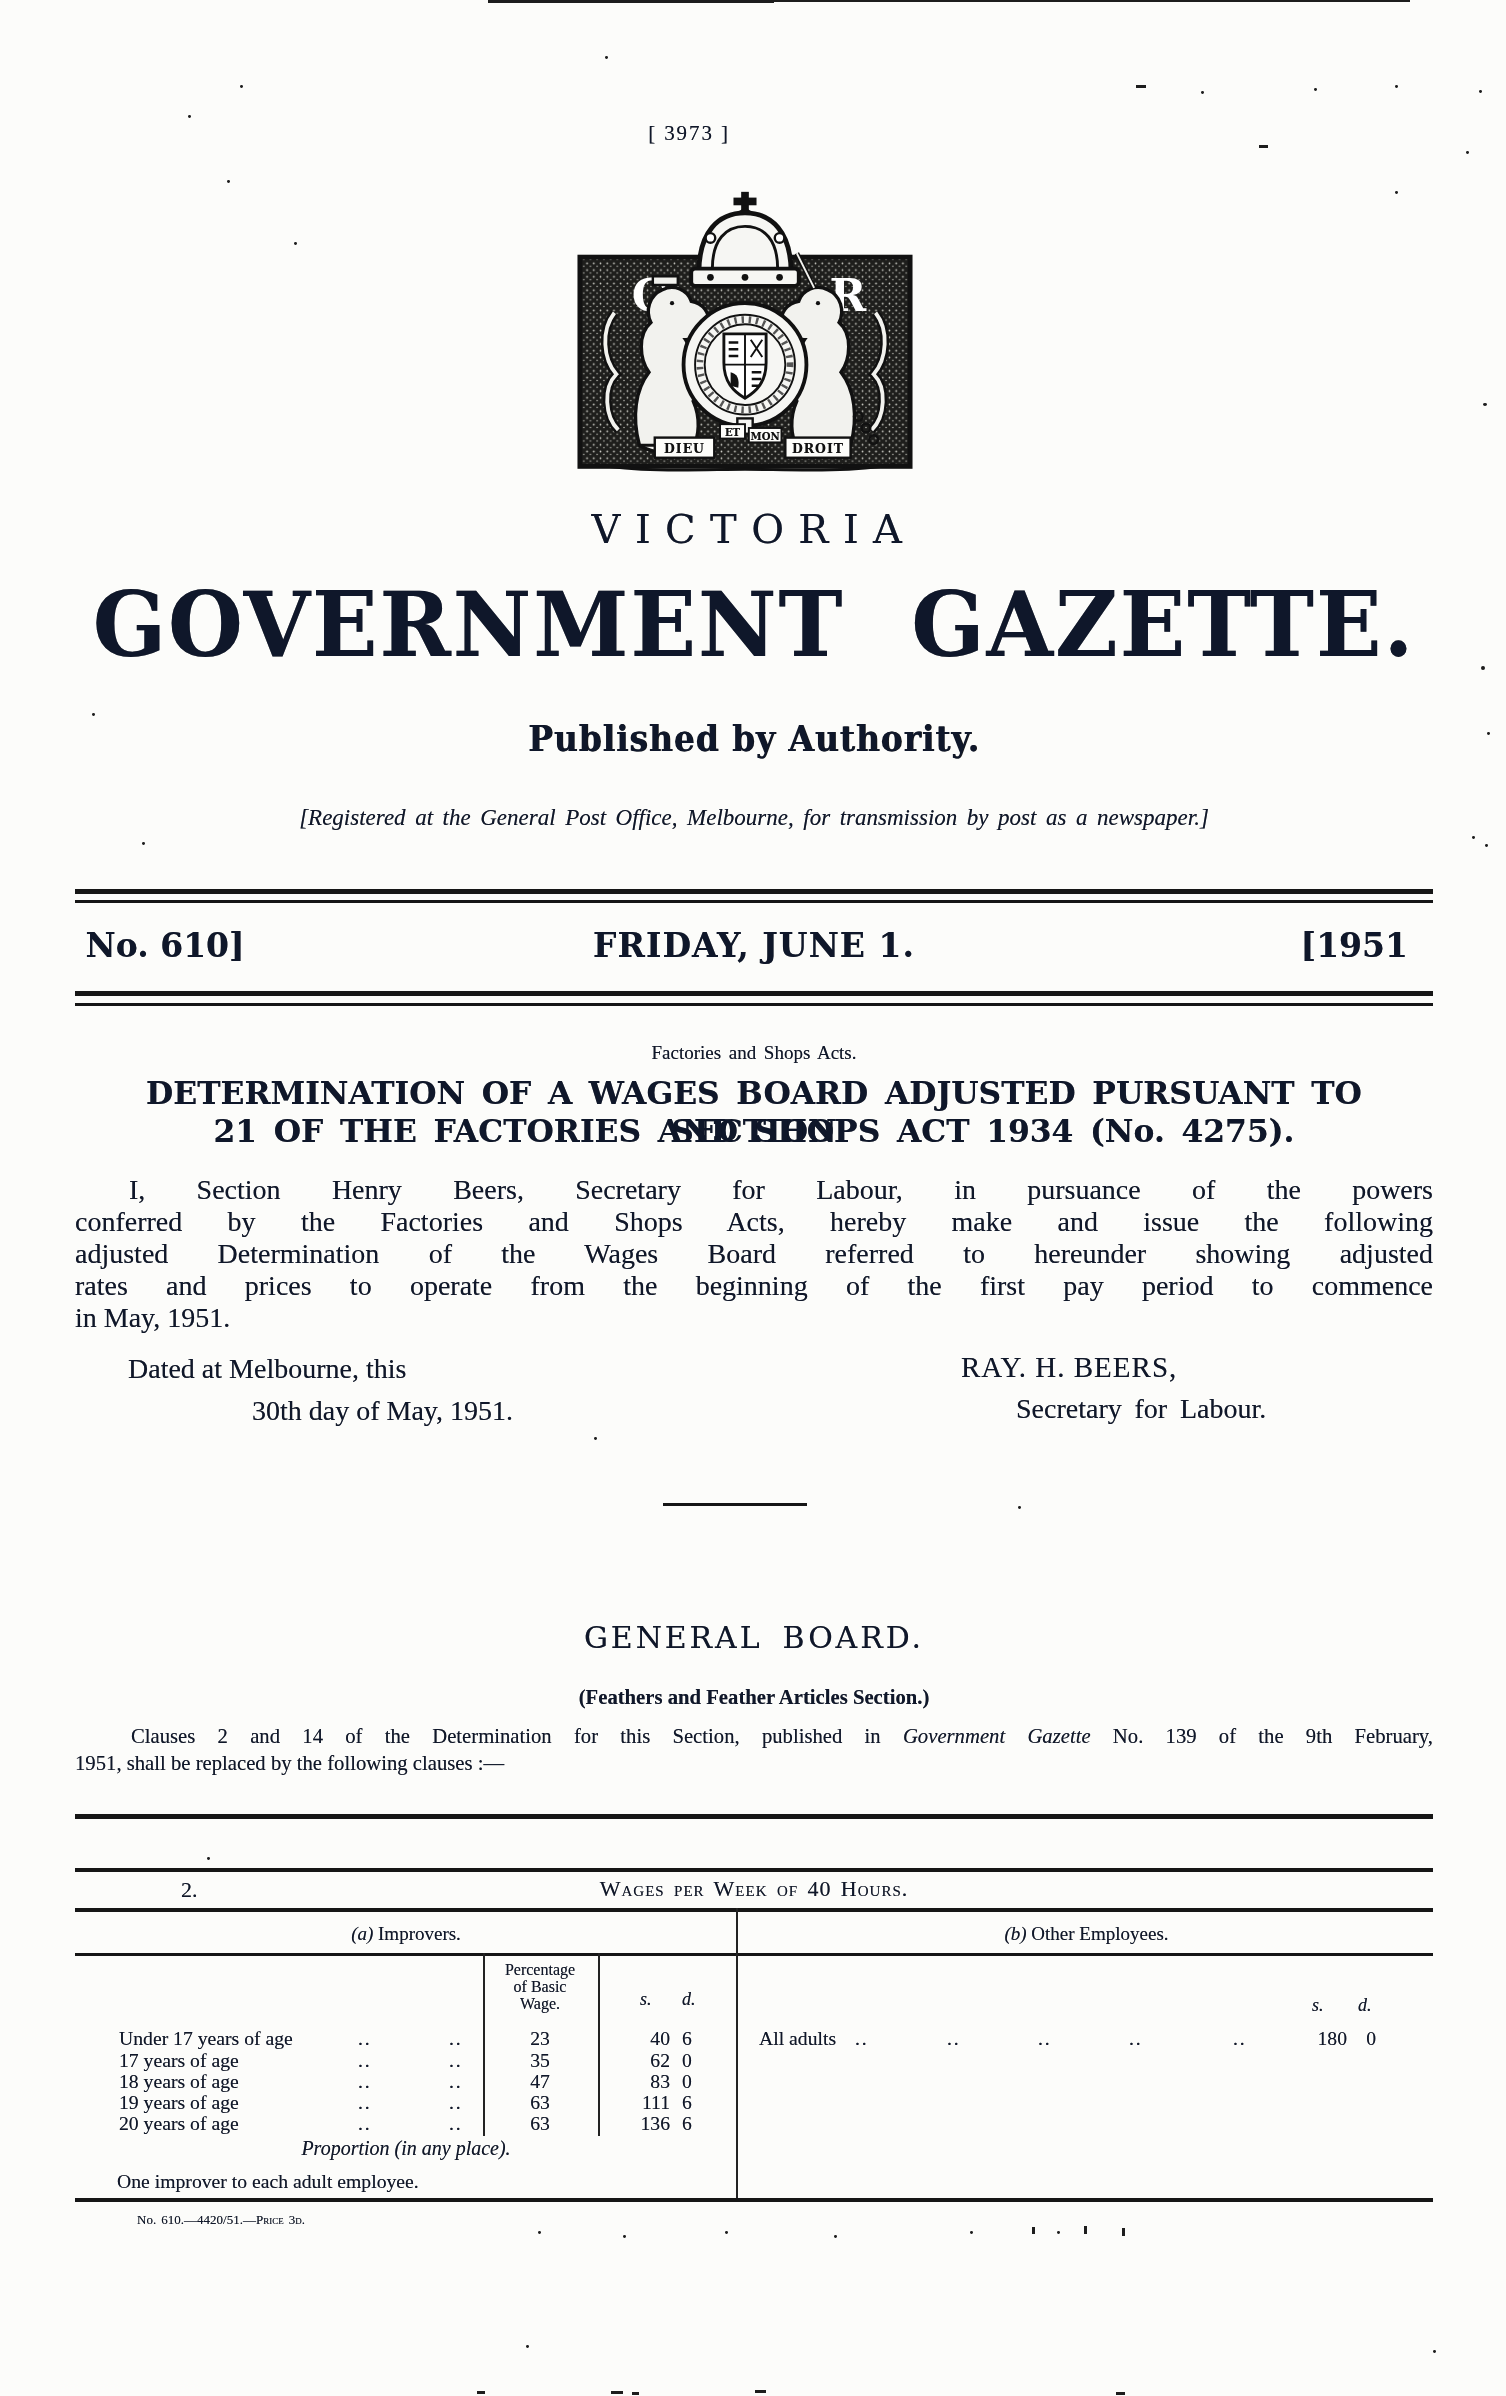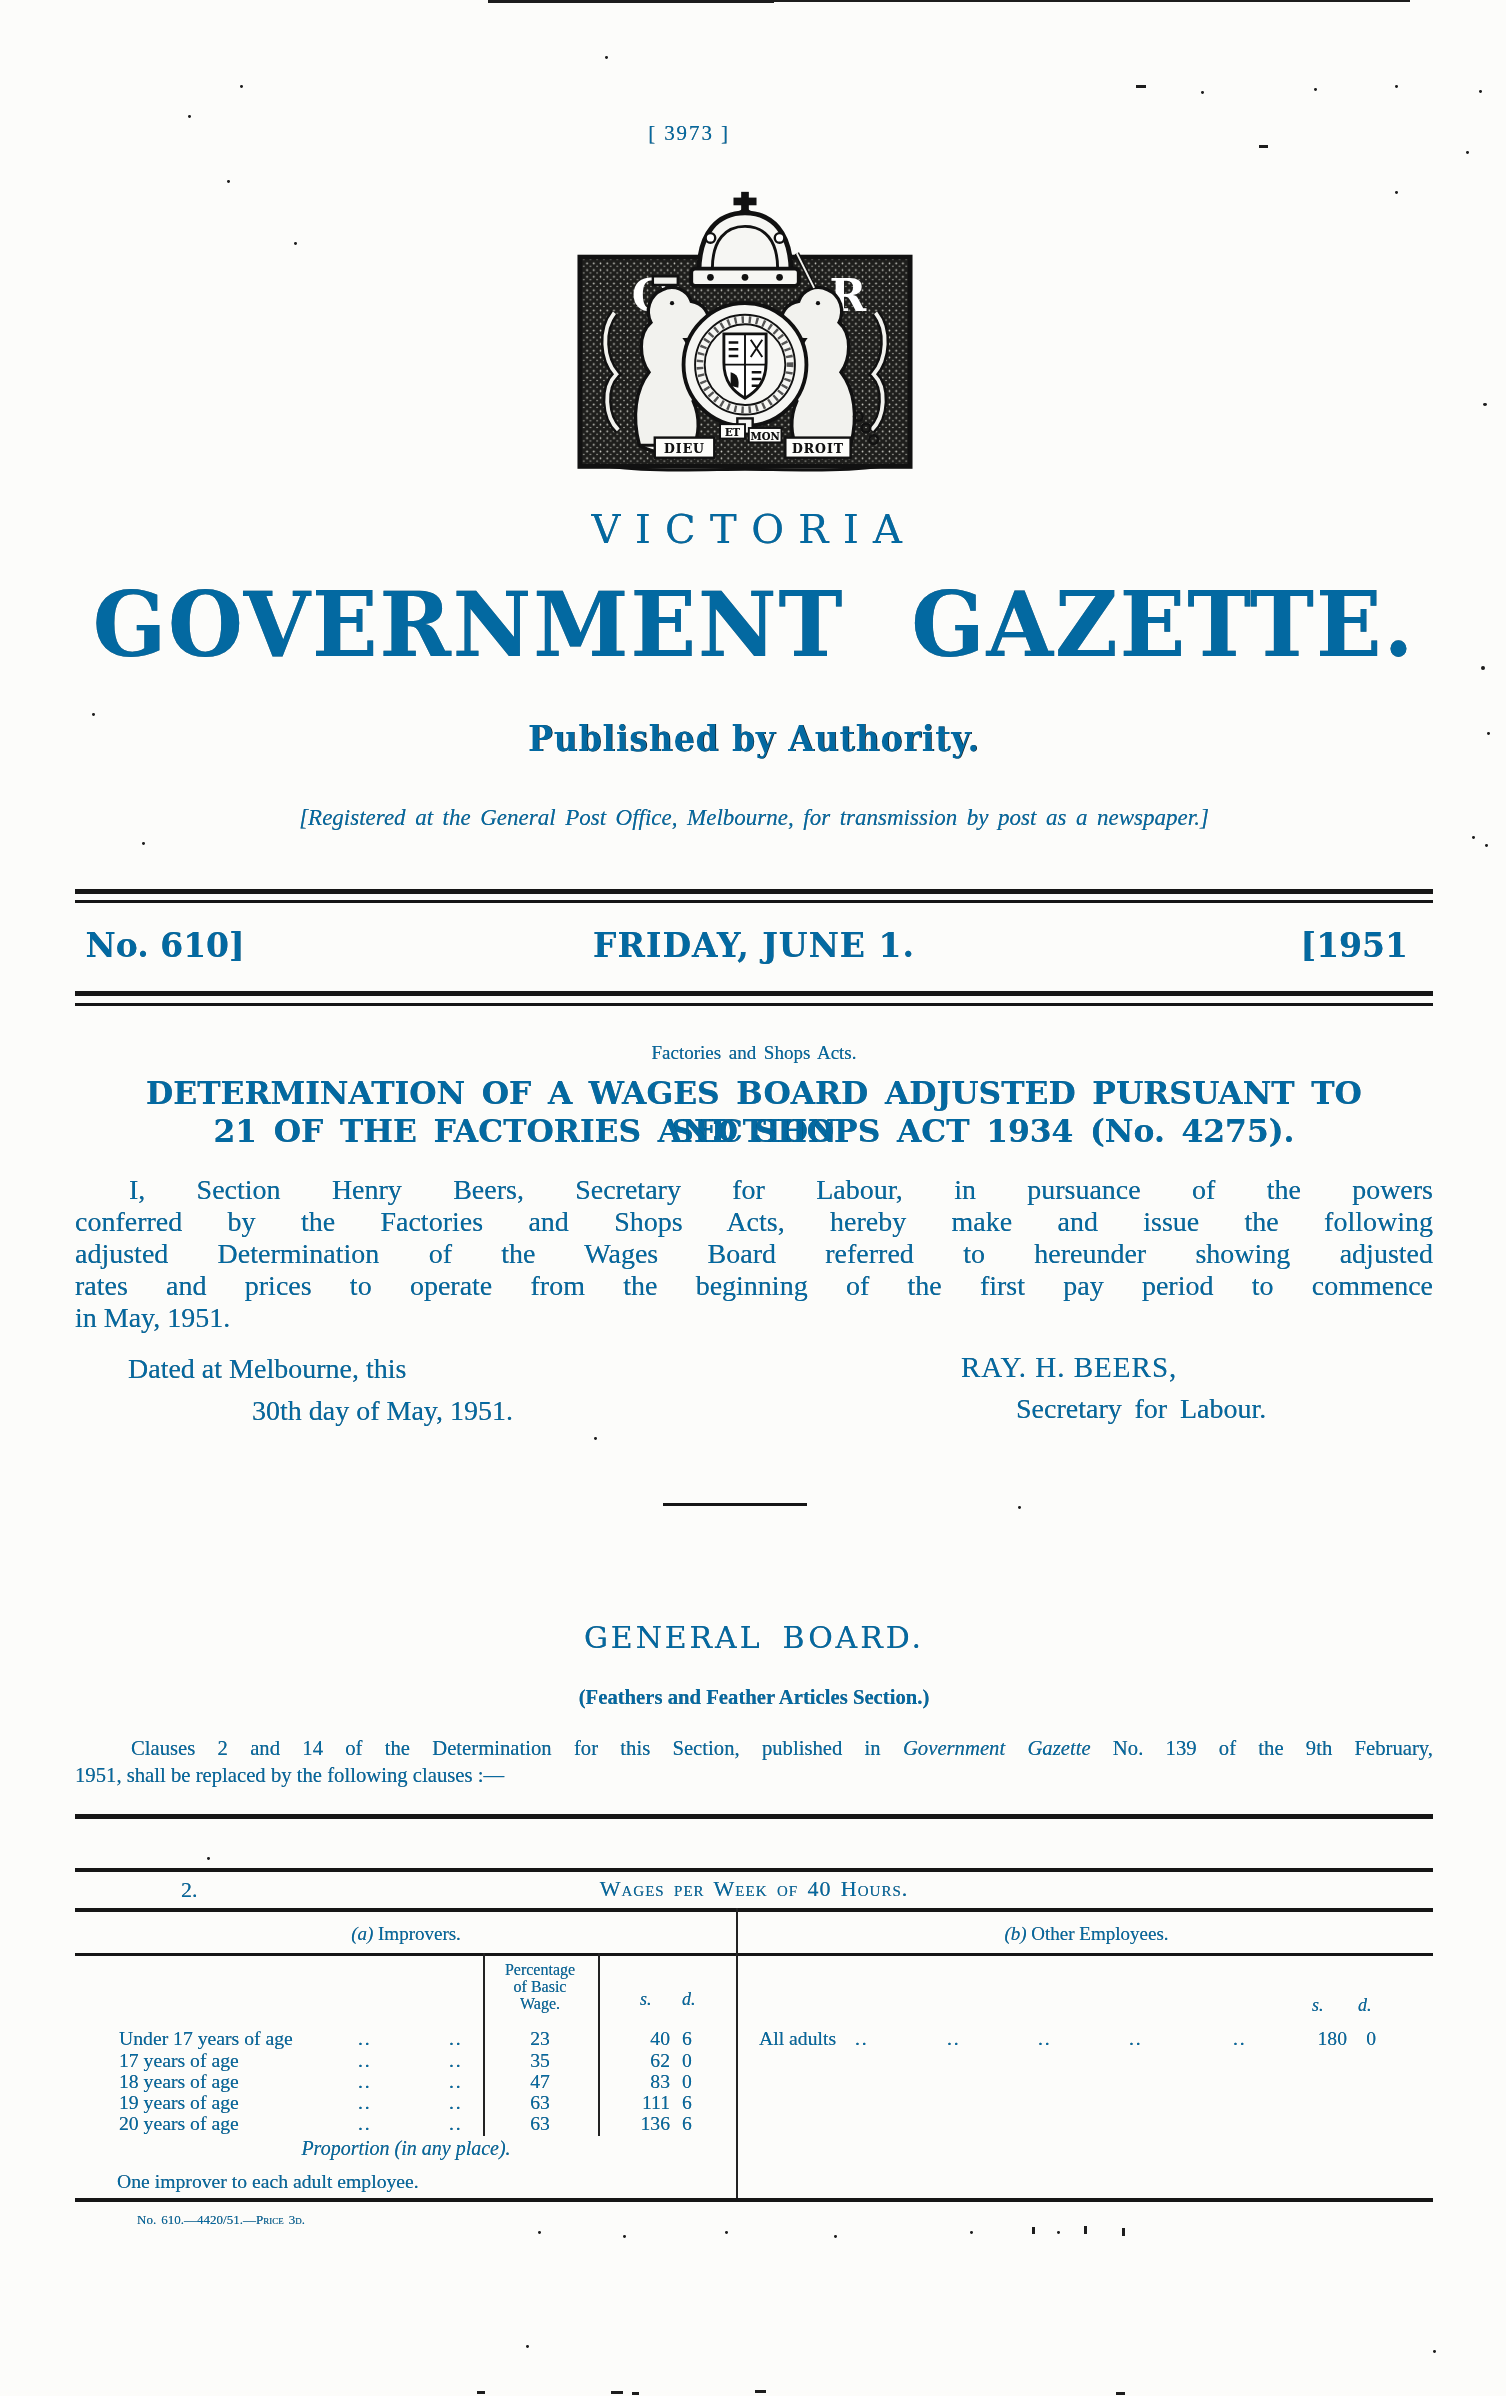--- a/index.html
+++ b/index.html
@@ -1,18 +1,18 @@
 <!DOCTYPE html>
 <html><head>
 <meta charset="utf-8">
 <style>
   html,body{margin:0;padding:0;background:#e8e8e4;}
   .page{
     position:relative; width:1506px; height:2397px; margin:0 auto;
-    background:#fcfcfa; color:#0369a1; overflow:hidden;
+    background:#fcfcfa; color:#0f172a; overflow:hidden;
     font-family:"Liberation Serif","DejaVu Serif",serif;
     text-shadow:0 0 0.4px rgba(20,20,20,.55);
   }
   .abs{position:absolute;}
   .ctr{left:75px;width:1358px;text-align:center;}
   .rule{position:absolute;background:#161616;}
   .sp{position:absolute;background:#1d1d1d;border-radius:50%;}
   .dash{position:absolute;background:#1d1d1d;}
   .pagenum{top:121px;left:0;width:1378px;text-align:center;font-size:21px;letter-spacing:1.9px;}
   .victoria{top:506px;font-size:40px;letter-spacing:14.4px;font-family:"DejaVu Serif",serif;}
@@ -32,21 +32,21 @@
   .bline{text-align:justify;text-align-last:justify;}
   .bline.first{text-indent:54px;}
   .bline.last{text-align:left;text-align-last:left;}
   .dated1{top:1353px;left:128px;font-size:28px;}
   .dated2{top:1395px;left:252px;font-size:28px;}
   .sig1{top:1351px;left:961px;font-size:29px;letter-spacing:1px;}
   .sig2{top:1393px;left:1016px;font-size:28px;word-spacing:5.8px;}
   .genboard{top:1620px;font-size:30px;letter-spacing:2.9px;word-spacing:7.7px;font-family:"DejaVu Serif",serif;}
   .feathers{top:1686px;font-size:20.7px;font-weight:700;}
   .clausepara{top:1723px;left:75px;width:1358px;font-size:20.7px;line-height:27px;}
-  .cl1{text-align:justify;text-align-last:justify;text-indent:56px;margin-top:12px;}
+  .cl1{text-align:justify;text-align-last:justify;text-indent:56px;}
   .cl2{text-align:left;}
   .persons{top:1837px;font-size:22px;font-weight:700;word-spacing:3.8px;}
   
   .tbl{position:absolute;left:75px;top:1868px;width:1358px;height:338px;font-size:19.7px;}
   .tbl .hrule{position:absolute;left:0;width:1358px;background:#161616;}
   .vline{position:absolute;width:1.9px;background:#222;}
   .clauseno{position:absolute;left:106px;top:8.6px;font-size:22px;}
   .wages{position:absolute;left:0;width:1358px;text-align:center;top:7.7px;font-size:22px;
          font-variant:small-caps;letter-spacing:1px;word-spacing:2.9px;}
   .cola{position:absolute;left:0;width:662px;text-align:center;top:55px;font-size:19px;}

